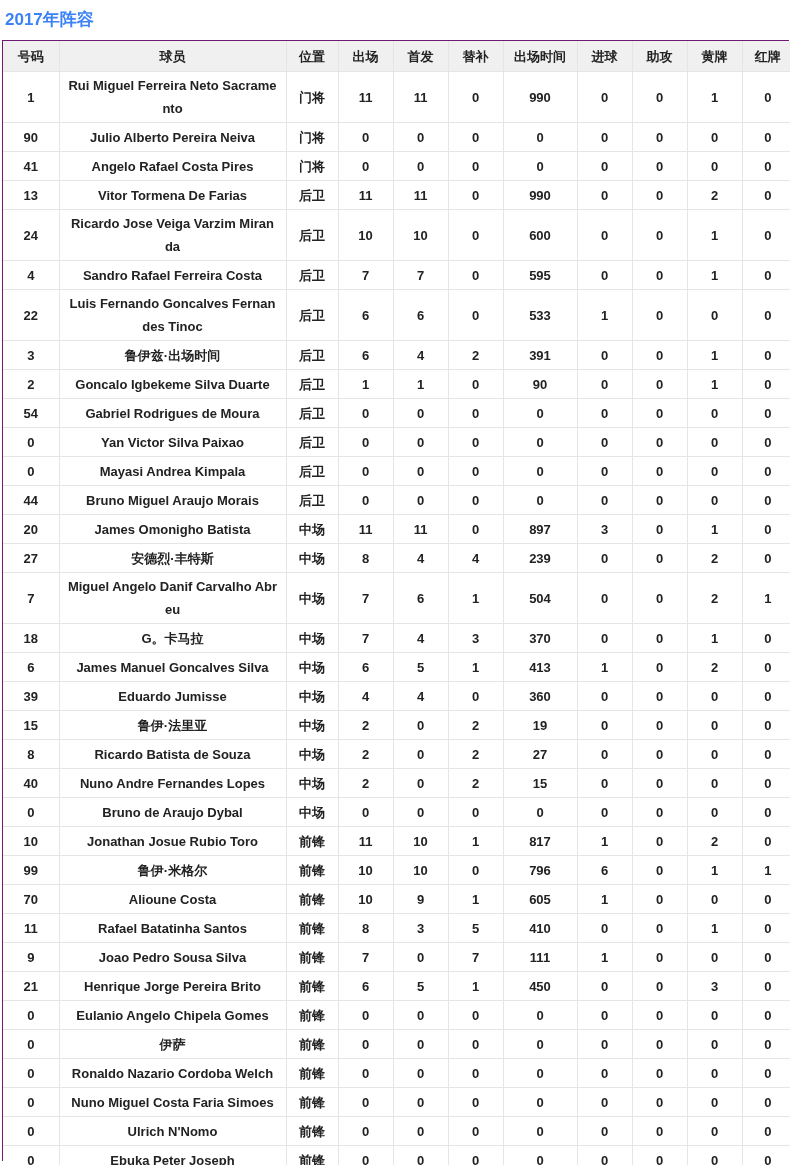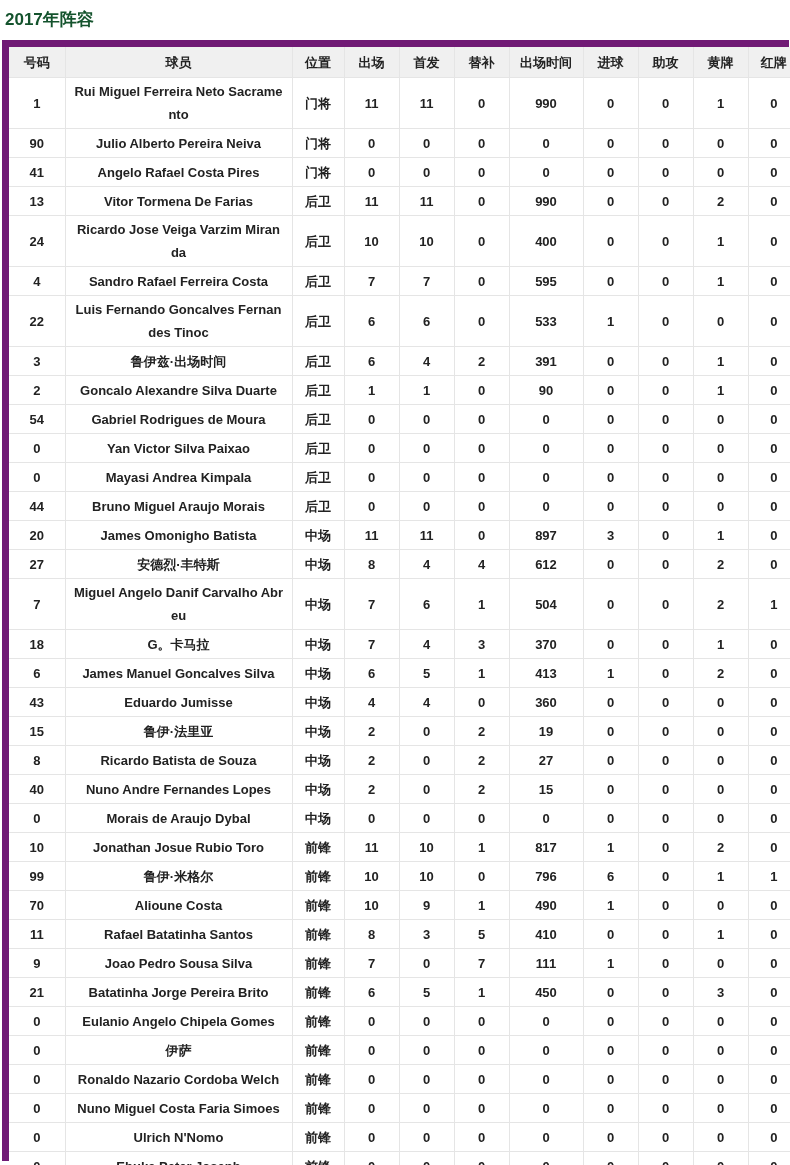--- a/index.html
+++ b/index.html
@@ -11,31 +11,31 @@
   }
   .page {
     width: 790px;
     height: 1165px;
     position: relative;
     overflow: hidden;
   }
   .page-title {
     font-size: 17px;
     font-weight: 700;
-    color: #14532d;
+    color: #3b82f6;
     margin: 0;
     padding: 10px 0 10px 5px;
     line-height: 20px;
   }
   .table-wrap {
     margin-left: 2px;
     width: 787px;
     height: 1121px;
     box-sizing: border-box;
-    border: 7px solid #701a75;
+    border: 1px solid #701a75;
     background: #ffffff;
   }
   table.squad {
     width: 100%;
     border-collapse: collapse;
     table-layout: fixed;
   }
   table.squad th, table.squad td {
     border: 1px solid #e5e5e5;
     text-align: center;
@@ -154,21 +154,21 @@
             <td>2</td>
             <td>0</td>
           </tr>
           <tr>
             <td>24</td>
             <td class="player-cell">Ricardo Jose Veiga Varzim Miranda</td>
             <td>后卫</td>
             <td>10</td>
             <td>10</td>
             <td>0</td>
-            <td>400</td>
+            <td>600</td>
             <td>0</td>
             <td>0</td>
             <td>1</td>
             <td>0</td>
           </tr>
           <tr>
             <td>4</td>
             <td class="player-cell">Sandro Rafael Ferreira Costa</td>
             <td>后卫</td>
             <td>7</td>
@@ -201,21 +201,21 @@
             <td>4</td>
             <td>2</td>
             <td>391</td>
             <td>0</td>
             <td>0</td>
             <td>1</td>
             <td>0</td>
           </tr>
           <tr>
             <td>2</td>
-            <td class="player-cell">Goncalo Alexandre Silva Duarte</td>
+            <td class="player-cell">Goncalo Igbekeme Silva Duarte</td>
             <td>后卫</td>
             <td>1</td>
             <td>1</td>
             <td>0</td>
             <td>90</td>
             <td>0</td>
             <td>0</td>
             <td>1</td>
             <td>0</td>
           </tr>
@@ -284,21 +284,21 @@
             <td>1</td>
             <td>0</td>
           </tr>
           <tr>
             <td>27</td>
             <td class="player-cell">安德烈·丰特斯</td>
             <td>中场</td>
             <td>8</td>
             <td>4</td>
             <td>4</td>
-            <td>612</td>
+            <td>239</td>
             <td>0</td>
             <td>0</td>
             <td>2</td>
             <td>0</td>
           </tr>
           <tr>
             <td>7</td>
             <td class="player-cell">Miguel Angelo Danif Carvalho Abreu</td>
             <td>中场</td>
             <td>7</td>
@@ -330,21 +330,21 @@
             <td>6</td>
             <td>5</td>
             <td>1</td>
             <td>413</td>
             <td>1</td>
             <td>0</td>
             <td>2</td>
             <td>0</td>
           </tr>
           <tr>
-            <td>43</td>
+            <td>39</td>
             <td class="player-cell">Eduardo Jumisse</td>
             <td>中场</td>
             <td>4</td>
             <td>4</td>
             <td>0</td>
             <td>360</td>
             <td>0</td>
             <td>0</td>
             <td>0</td>
             <td>0</td>
@@ -383,21 +383,21 @@
             <td>0</td>
             <td>2</td>
             <td>15</td>
             <td>0</td>
             <td>0</td>
             <td>0</td>
             <td>0</td>
           </tr>
           <tr>
             <td>0</td>
-            <td class="player-cell">Morais de Araujo Dybal</td>
+            <td class="player-cell">Bruno de Araujo Dybal</td>
             <td>中场</td>
             <td>0</td>
             <td>0</td>
             <td>0</td>
             <td>0</td>
             <td>0</td>
             <td>0</td>
             <td>0</td>
             <td>0</td>
           </tr>
@@ -427,21 +427,21 @@
             <td>1</td>
             <td>1</td>
           </tr>
           <tr>
             <td>70</td>
             <td class="player-cell">Alioune Costa</td>
             <td>前锋</td>
             <td>10</td>
             <td>9</td>
             <td>1</td>
-            <td>490</td>
+            <td>605</td>
             <td>1</td>
             <td>0</td>
             <td>0</td>
             <td>0</td>
           </tr>
           <tr>
             <td>11</td>
             <td class="player-cell">Rafael Batatinha Santos</td>
             <td>前锋</td>
             <td>8</td>
@@ -461,21 +461,21 @@
             <td>0</td>
             <td>7</td>
             <td>111</td>
             <td>1</td>
             <td>0</td>
             <td>0</td>
             <td>0</td>
           </tr>
           <tr>
             <td>21</td>
-            <td class="player-cell">Batatinha Jorge Pereira Brito</td>
+            <td class="player-cell">Henrique Jorge Pereira Brito</td>
             <td>前锋</td>
             <td>6</td>
             <td>5</td>
             <td>1</td>
             <td>450</td>
             <td>0</td>
             <td>0</td>
             <td>3</td>
             <td>0</td>
           </tr>

